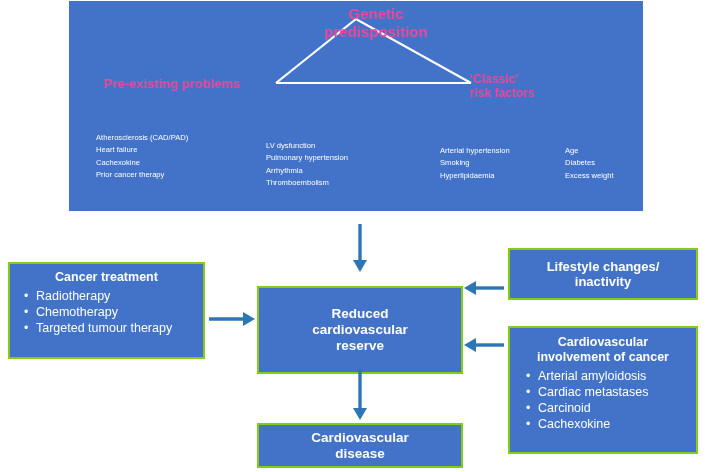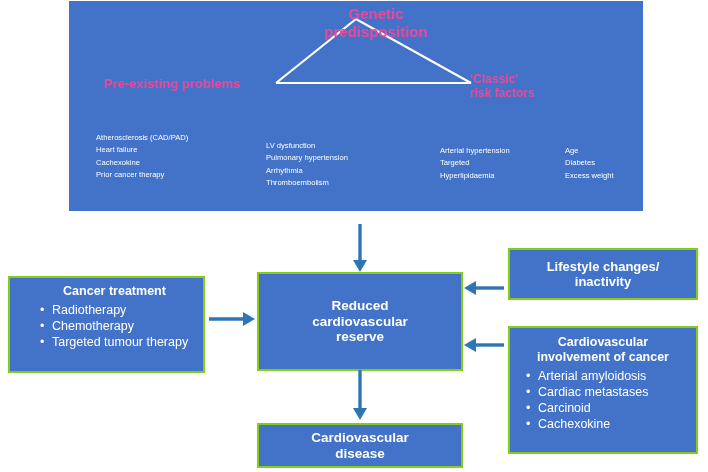--- a/index.html
+++ b/index.html
@@ -106,49 +106,49 @@
 
   <div class="list-plain" style="left:266px; top:113px;">
     <div>LV dysfunction</div>
     <div>Pulmonary hypertension</div>
     <div>Arrhythmia</div>
     <div>Thromboembolism</div>
   </div>
 
   <div class="list-plain" style="left:440px; top:118px;">
     <div>Arterial hypertension</div>
-    <div>Targeted</div>
+    <div>Smoking</div>
     <div>Hyperlipidaemia</div>
   </div>
 
   <div class="list-plain" style="left:565px; top:118px;">
     <div>Age</div>
     <div>Diabetes</div>
     <div>Excess weight</div>
   </div>
 
-  <div class="box bordered" style="left:8px; top:276px; width:197px; height:97px; padding:6px 4px 0 20px;">
+  <div class="box bordered" style="left:8px; top:262px; width:197px; height:97px; padding:6px 4px 0 4px;">
     <div class="hdr" style="font-size:12.5px;">Cancer treatment</div>
     <ul class="bullets" style="font-size:12.5px; margin-top:3px; padding-left:6px;">
       <li>
         <span class="bul">•</span>
         <span>Radiotherapy</span>
       </li>
       <li>
         <span class="bul">•</span>
         <span>Chemotherapy</span>
       </li>
       <li>
         <span class="bul">•</span>
         <span>Targeted tumour therapy</span>
       </li>
     </ul>
   </div>
 
-  <div class="box bordered" style="left:257px; top:272px; width:206px; height:99px; display:flex; align-items:center; justify-content:center;">
+  <div class="box bordered" style="left:257px; top:286px; width:206px; height:88px; display:flex; align-items:center; justify-content:center;">
     <div class="hdr" style="font-size:13.5px;">
       <div>Reduced</div>
       <div>cardiovascular</div>
       <div>reserve</div>
     </div>
   </div>
 
   <div class="box bordered" style="left:508px; top:248px; width:190px; height:52px; display:flex; align-items:center; justify-content:center;">
     <div class="hdr" style="font-size:13px;">
       <div>Lifestyle changes/</div>

